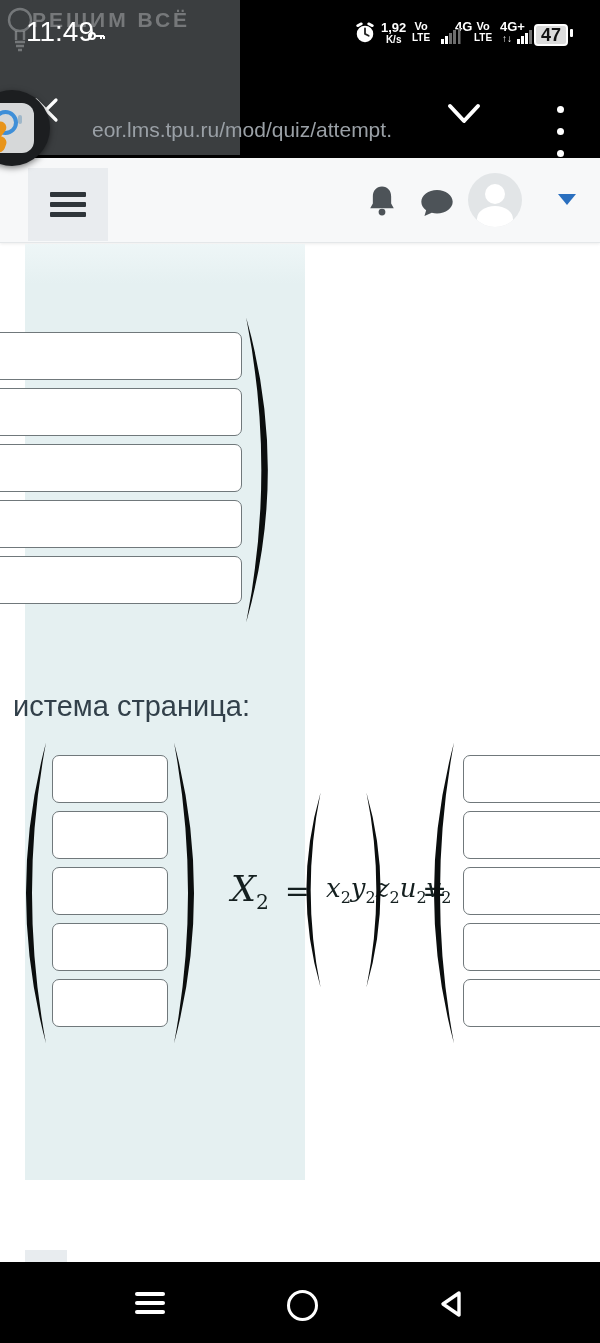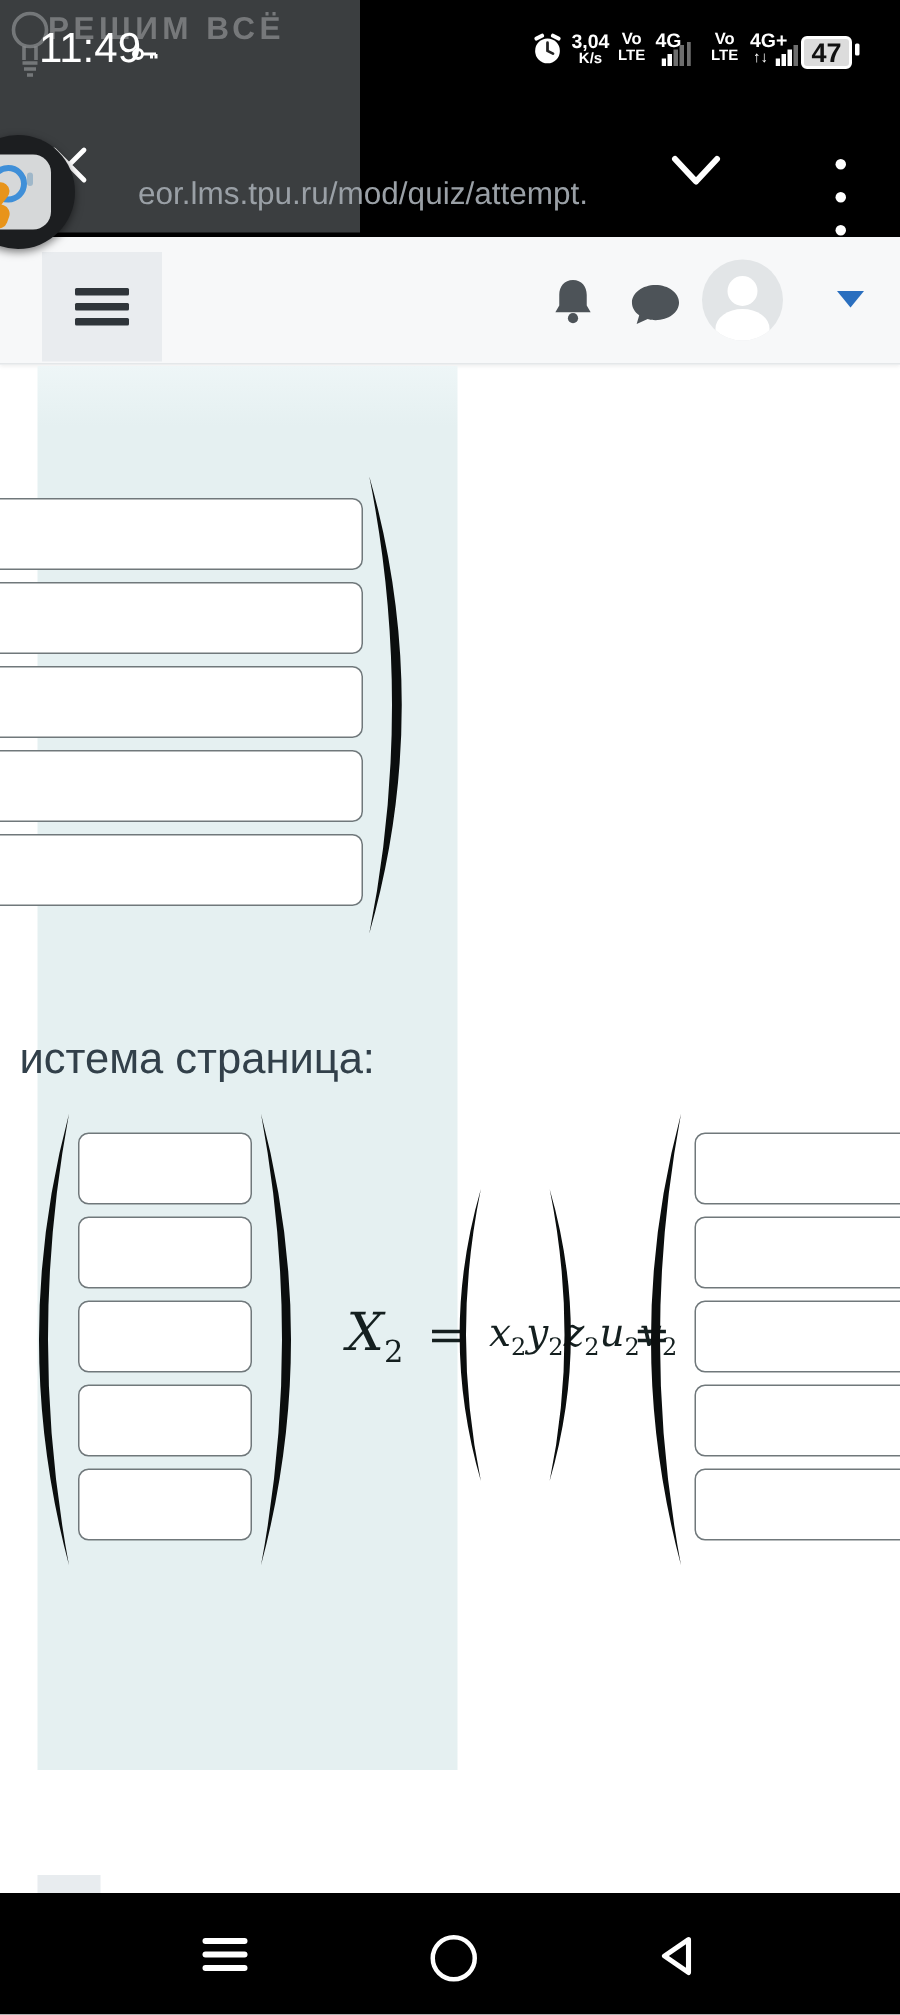--- a/index.html
+++ b/index.html
@@ -85,30 +85,30 @@
       <path d="M7 6 h9 M13 6 v3 M16 6 v3" stroke="#fff" stroke-width="2"></path>
     </svg>
 
     <svg class="abs" style="left:354px;top:22px;" width="22" height="22" viewBox="0 0 24 24">
       <circle cx="12" cy="13" r="9" fill="#fff"></circle>
       <path d="M12 13 V7 M12 13 L16 15" stroke="#222" stroke-width="2" stroke-linecap="round"></path>
       <path d="M4 4 L8 2 M20 4 L16 2" stroke="#fff" stroke-width="3" stroke-linecap="round"></path>
     </svg>
 
     <span class="statgrp" style="left:381px;">
-      <span class="l1">3,04</span>
+      <span class="l1">1,92</span>
       <span class="l2">K/s</span>
     </span>
 
     <span class="statgrp" style="left:412px;">
       <span class="l1" style="font-size:11px;">Vo</span>
       <span class="l2">LTE</span>
     </span>
 
-    <span class="nettype" style="left:437px;">4G</span>
+    <span class="nettype" style="left:455px;">4G</span>
     <svg class="abs" style="left:441px;top:28px;" width="22" height="16" viewBox="0 0 22 16">
       <rect x="0" y="11" width="3" height="5" fill="#fff"></rect>
       <rect x="4" y="8" width="3" height="8" fill="#fff"></rect>
       <rect x="8" y="5" width="3" height="11" fill="#6e6e6e"></rect>
       <rect x="12" y="2" width="3" height="14" fill="#6e6e6e"></rect>
       <rect x="17" y="0" width="2.5" height="16" fill="#6e6e6e"></rect>
     </svg>
 
     <span class="statgrp" style="left:474px;">
       <span class="l1" style="font-size:11px;">Vo</span>

